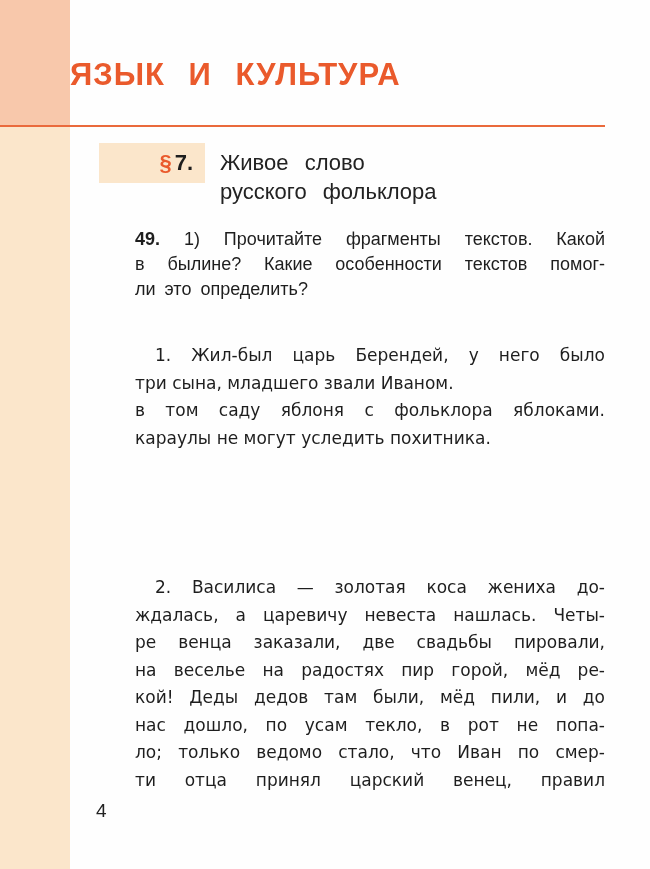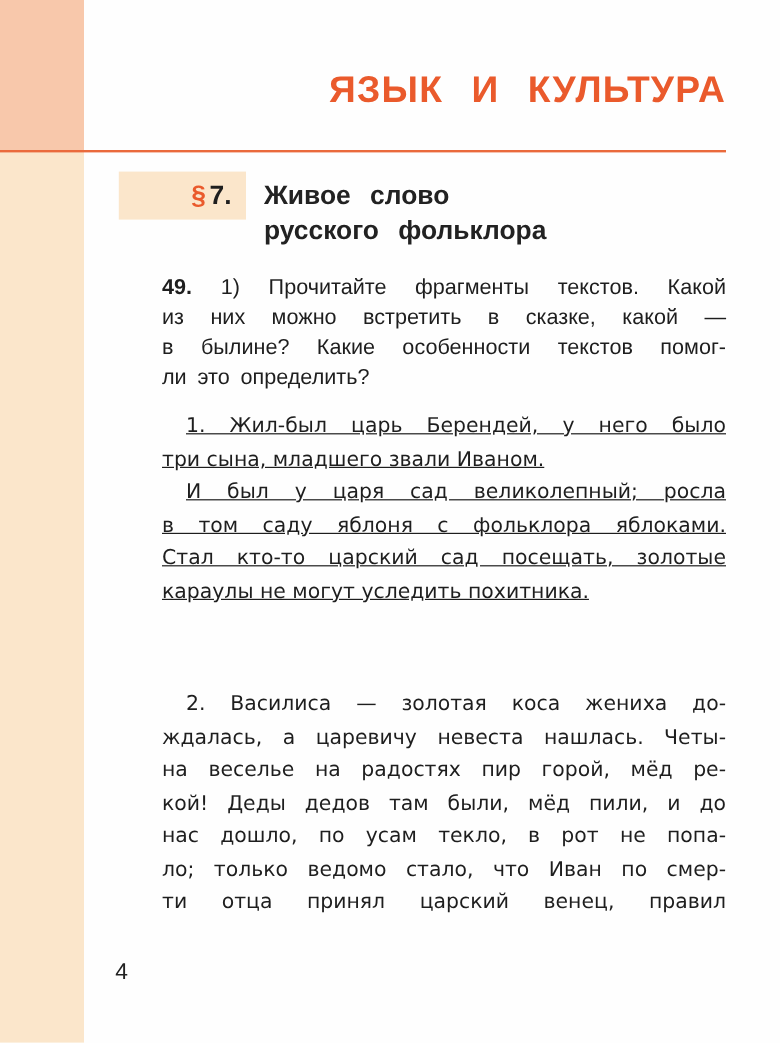--- a/index.html
+++ b/index.html
@@ -12,59 +12,59 @@
   .sidebar-top {
     position: absolute; left: 0; top: 0; width: 70px; height: 126px;
     background: #f8c8ab;
   }
   .sidebar-bottom {
     position: absolute; left: 0; top: 126px; width: 70px; height: 743px;
     background: #fbe6cb;
   }
   .chapter-title {
     position: absolute; left: 70px; width: 535px; top: 57px;
-    text-align: right;
+    text-align: left;
     font-size: 31px; font-weight: bold; letter-spacing: 1px;
     color: #ea5a2c;
     word-spacing: 14px;
   }
   .rule {
     position: absolute; left: 0; top: 125px; width: 605px; height: 2px;
     background: #ea6a3c;
   }
   .section-box {
     position: absolute; left: 99px; top: 143px; width: 106px; height: 40px;
     background: #fbe6cb;
     display: flex; align-items: center; justify-content: flex-end;
     padding-right: 12px; box-sizing: border-box;
     font-size: 22px; font-weight: bold;
   }
   .section-sign { color: #ea5a2c; margin-right: 3px; }
   .section-num { color: #1e1e1e; }
   .section-title {
     position: absolute; left: 220px; top: 148px;
-    font-size: 22px; font-weight: bold; line-height: 29px;
+    font-size: 22px; font-weight: normal; line-height: 29px;
     word-spacing: 10px; color: #222;
   }
   .task {
     position: absolute; left: 135px; top: 227px; width: 470px;
     font-size: 18px; line-height: 25px; text-align: justify;
     word-spacing: 4px;
   }
   .task-num { font-weight: bold; }
   .task .line, .frag .line { display: block; text-align: justify; text-align-last: justify; height: 25px; }
   .task .line.last, .frag .line.last { text-align-last: left; }
   .frag {
     position: absolute; left: 135px; width: 470px;
     font-size: 18px; line-height: 27.5px;
     font-family: "DejaVu Sans", sans-serif; font-size: 17px;
   }
   .frag .line { height: 27.5px; }
   .frag .indent { padding-left: 20px; }
-  #frag1 { top: 342px; text-decoration: underline; }
+  #frag1 { top: 342px; }
   #frag2 { top: 574px; }
   .page-number {
     position: absolute; left: 96px; top: 800px;
     font-size: 19px; color: #222;
   }
 </style>
 </head>
 <body>
 
 <div class="sidebar-top"></div>
@@ -77,37 +77,35 @@
   <span class="section-sign">§</span>
   <span class="section-num">7.</span>
 </div>
 <div class="section-title">
   <div>Живое слово</div>
   <div>русского фольклора</div>
 </div>
 
 <div class="task">
   <span class="line"><span class="task-num">49.</span> <span>1) Прочитайте фрагменты текстов. Какой</span></span>
-  <span class="line">из них можно встретить в сказке, какой —</span>
   <span class="line">в былине? Какие особенности текстов помог-</span>
   <span class="line last">ли это определить?</span>
 </div>
 
 <div class="frag" id="frag1">
   <span class="line indent">1. Жил-был царь Берендей, у него было</span>
   <span class="line last">три сына, младшего звали Иваном.</span>
-  <span class="line indent">И был у царя сад великолепный; росла</span>
   <span class="line">в том саду яблоня с фольклора яблоками.</span>
-  <span class="line">Стал кто-то царский сад посещать, золотые</span>
   <span class="line last">караулы не могут уследить похитника.</span>
 </div>
 
 <div class="frag" id="frag2">
   <span class="line indent">2. Василиса — золотая коса жениха до-</span>
   <span class="line">ждалась, а царевичу невеста нашлась. Четы-</span>
+  <span class="line">ре венца заказали, две свадьбы пировали,</span>
   <span class="line">на веселье на радостях пир горой, мёд ре-</span>
   <span class="line">кой! Деды дедов там были, мёд пили, и до</span>
   <span class="line">нас дошло, по усам текло, в рот не попа-</span>
   <span class="line">ло; только ведомо стало, что Иван по смер-</span>
   <span class="line">ти отца принял царский венец, правил</span>
 </div>
 
 <div class="page-number">4</div>
 
 </body></html>

